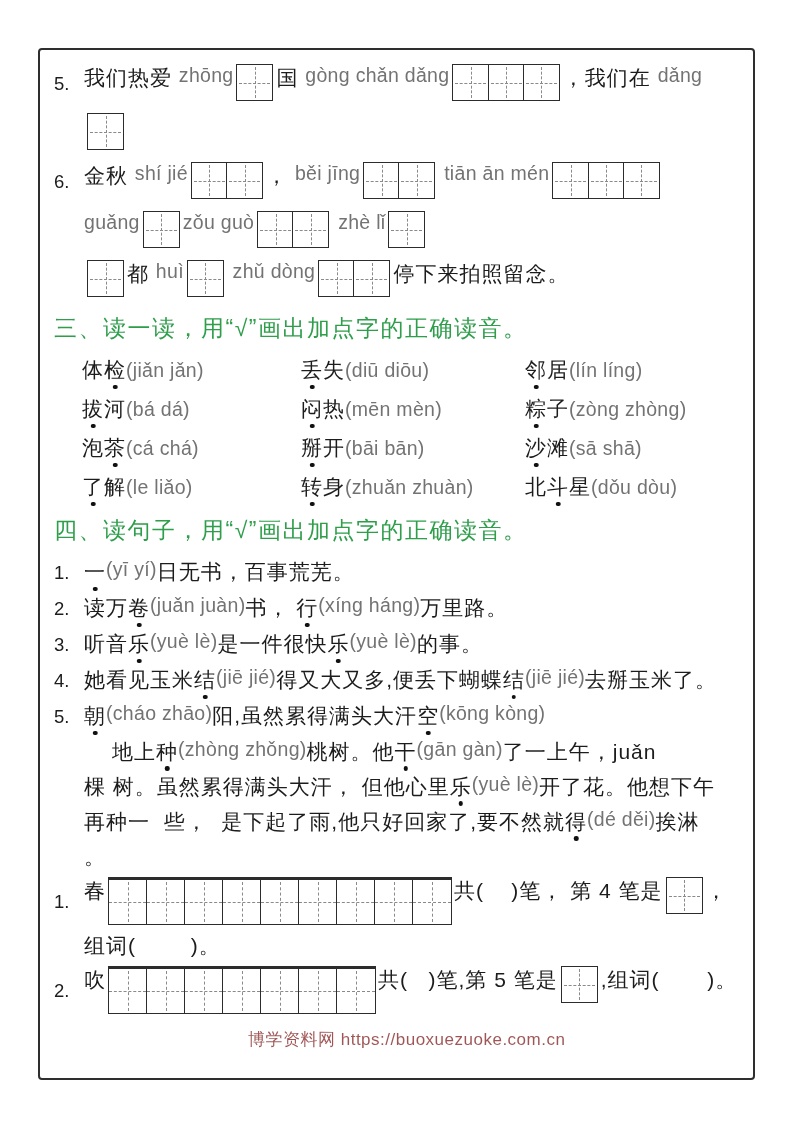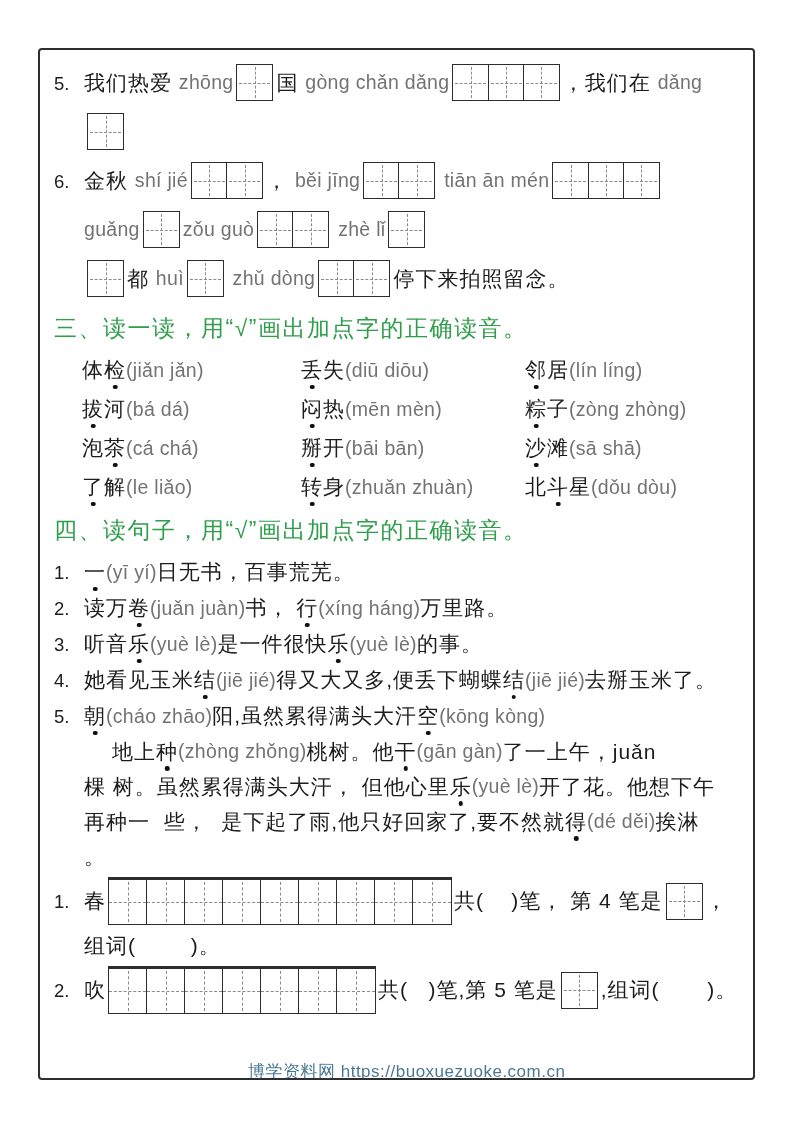--- a/index.html
+++ b/index.html
@@ -8,21 +8,21 @@
     font-family:"Liberation Sans", sans-serif;color:#1c1c1c;
   }
   .sheet{
     position:absolute;left:38px;top:48px;width:717px;height:1032px;
     border:2.2px solid #2e2e2e;border-radius:4px;box-sizing:border-box;
     padding:8px 10px 0 14px;background:#fff;
   }
   .hz{font-size:21px;letter-spacing:1px;white-space:pre;}
   .py{font-size:19.5px;letter-spacing:.3px;white-space:pre;color:#737373;}
   .num{flex:none;width:30px;font-size:18.5px;padding-top:2px;}
-  .line{display:flex;align-items:center;flex-wrap:nowrap;}
+  .line{display:flex;flex-wrap:nowrap;}
   
   .drow{display:flex;align-items:center;min-height:49px;}
   .cont{margin-left:30px;}
   
   .bgroup{display:inline-flex;vertical-align:middle;margin:0 3px;}
   .tzg{position:relative;width:37px;height:37px;border:1.8px solid #2c2c2c;
        box-sizing:border-box;background:#fff;flex:none;}
   .tzg + .tzg{margin-left:-1.8px;}
   .tzg::before{content:"";position:absolute;top:2px;bottom:2px;left:50%;border-left:1.3px dashed #8a8a8a;}
   .tzg::after{content:"";position:absolute;left:2px;right:2px;top:50%;border-top:1.3px dashed #8a8a8a;}
@@ -42,22 +42,22 @@
   .wgrid{display:grid;grid-template-columns:219px 224px 1fr;row-gap:3px;
          padding-left:28px;margin:4px 0 2px 0;}
   .word{height:36px;display:flex;align-items:center;}
   
   .s4row{display:flex;align-items:center;min-height:36px;}
   .s4line{display:flex;align-items:center;min-height:35px;}
   .ind2{margin-left:58px;}
   
   .s5row{display:flex;align-items:center;min-height:54px;}
   .watermark{
-    position:absolute;left:248px;top:1060px;width:420px;font-size:17px;
-    color:#0c4a6e;opacity:.75;letter-spacing:.5px;white-space:nowrap;z-index:3;
+    position:absolute;left:248px;top:1028px;width:420px;font-size:17px;
+    color:#7f1d1d;opacity:.75;letter-spacing:.5px;white-space:nowrap;z-index:3;
   }
 </style>
 </head>
 <body>
 
 <div class="sheet">
 
   <div class="drow">
     <span class="num">5.</span>
     <span class="line">

